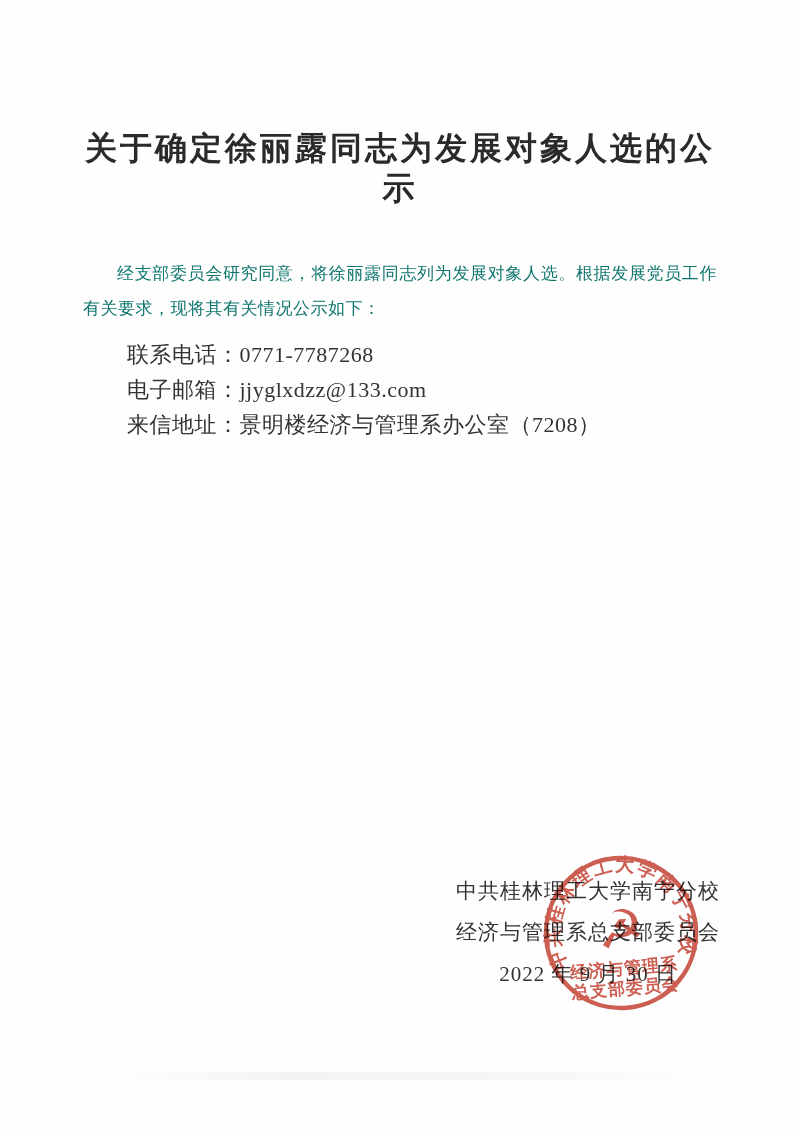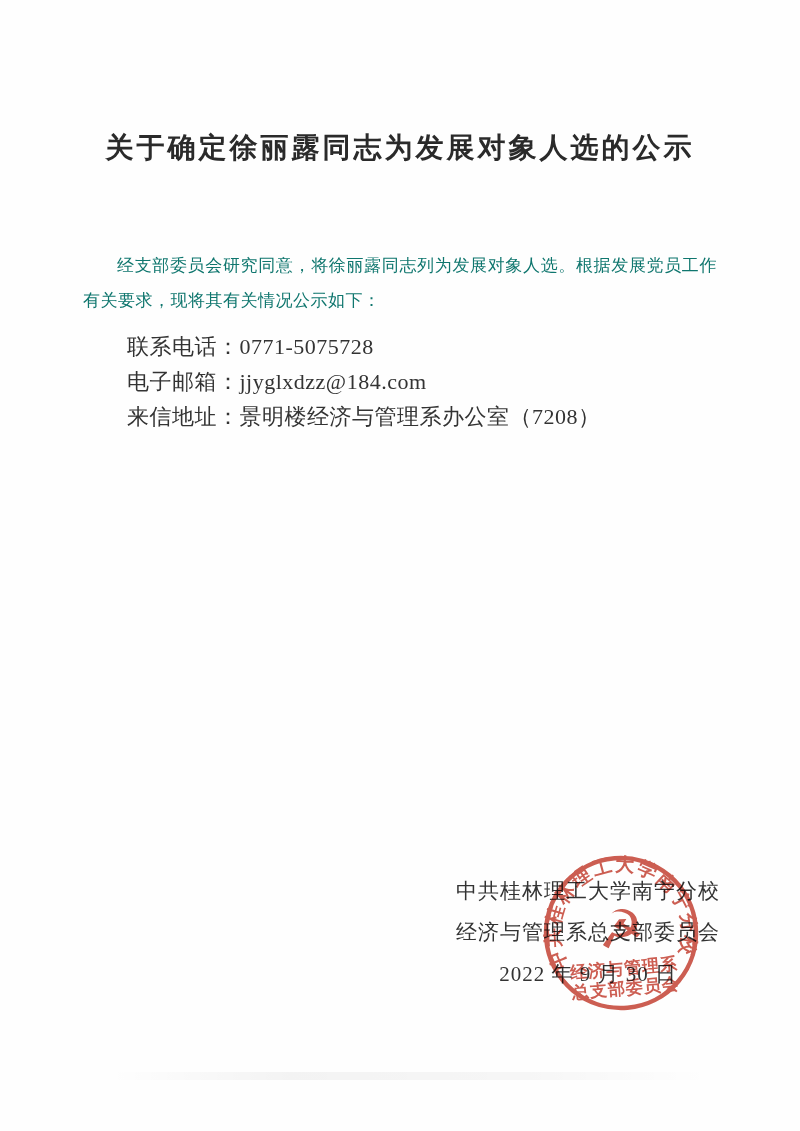--- a/index.html
+++ b/index.html
@@ -10,25 +10,25 @@
     height: 1131px;
     margin: 0 auto;
     background: #fefefe;
     color: #2f2f2f;
     font-family: "Liberation Serif", "DejaVu Serif", serif;
     overflow: hidden;
     padding: 128px 83px 0 83px;
   }
   .doc-title {
     text-align: center;
-    font-size: 28px;
+    font-size: 32px;
     font-weight: bold;
     letter-spacing: 3px;
     line-height: 40px;
-    margin-bottom: 80px;
+    margin-bottom: 48px;
     color: #2a2a2a;
   }
   .doc-body p {
     font-size: 17px;
     line-height: 35px;
     text-align: justify;
     text-indent: 2em;
     letter-spacing: 0.5px;
     color: #0f766e;
   }
@@ -110,22 +110,22 @@
 
 <div class="page">
 
   <h1 class="doc-title">关于确定徐丽露同志为发展对象人选的公示</h1>
 
   <div class="doc-body">
     <p>经支部委员会研究同意，将徐丽露同志列为发展对象人选。根据发展党员工作有关要求，现将其有关情况公示如下：</p>
   </div>
 
   <div class="contact">
-    <p class="contact-line"><span>联系电话：</span><span>0771-5075728</span></p>
-    <p class="contact-line"><span>电子邮箱：</span><span>jjyglxdzz@184.com</span></p>
+    <p class="contact-line"><span>联系电话：</span><span>0771-7787268</span></p>
+    <p class="contact-line"><span>电子邮箱：</span><span>jjyglxdzz@133.com</span></p>
     <p class="contact-line"><span>来信地址：</span><span>景明楼经济与管理系办公室（7208）</span></p>
   </div>
 
   <div class="signature">
     <div class="sig-line">中共桂林理工大学南宁分校</div>
     <div class="sig-line">经济与管理系总支部委员会</div>
     <div class="sig-date">2022 年 9 月 30 日</div>
   </div>
 
   <div class="stamp">

